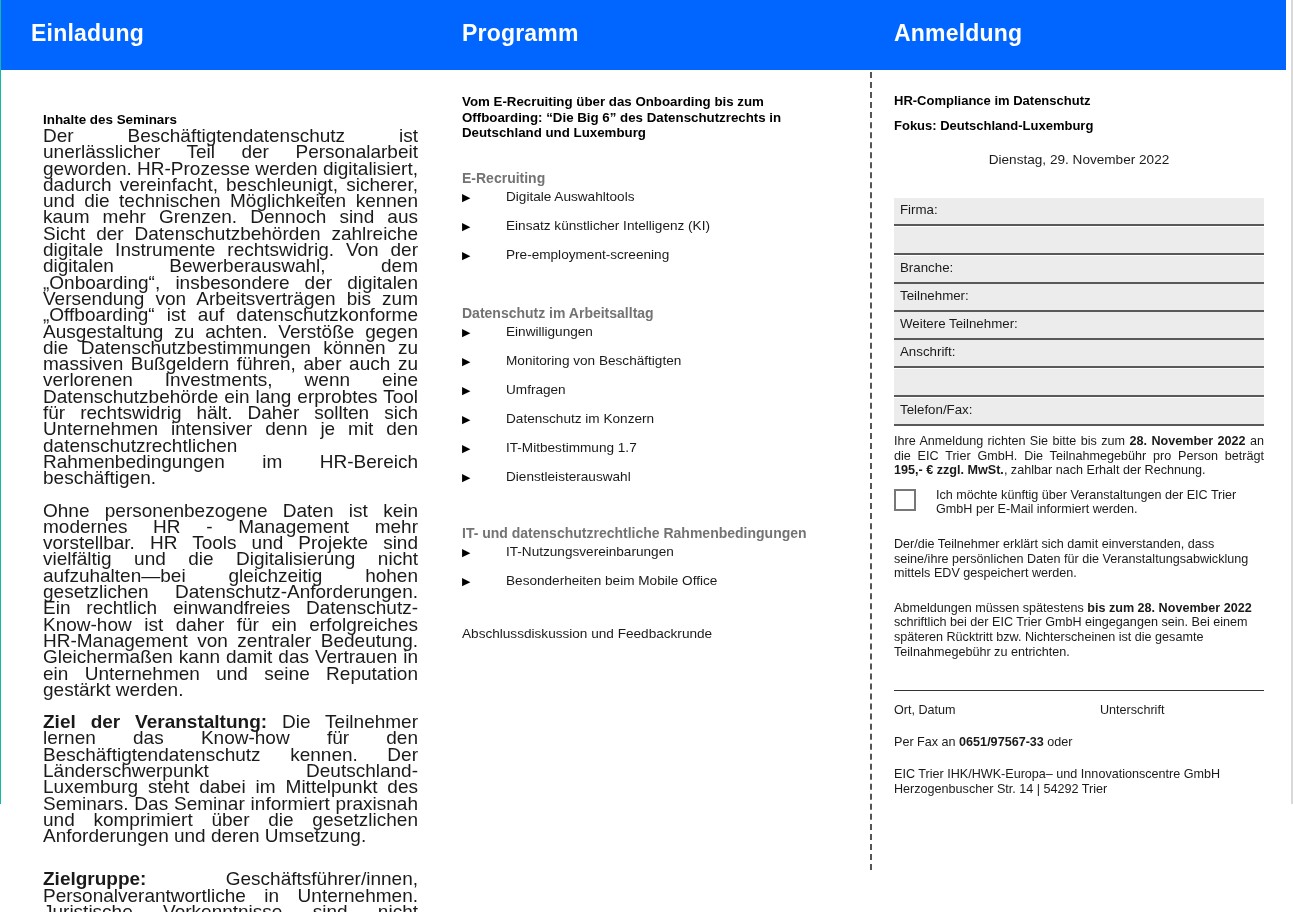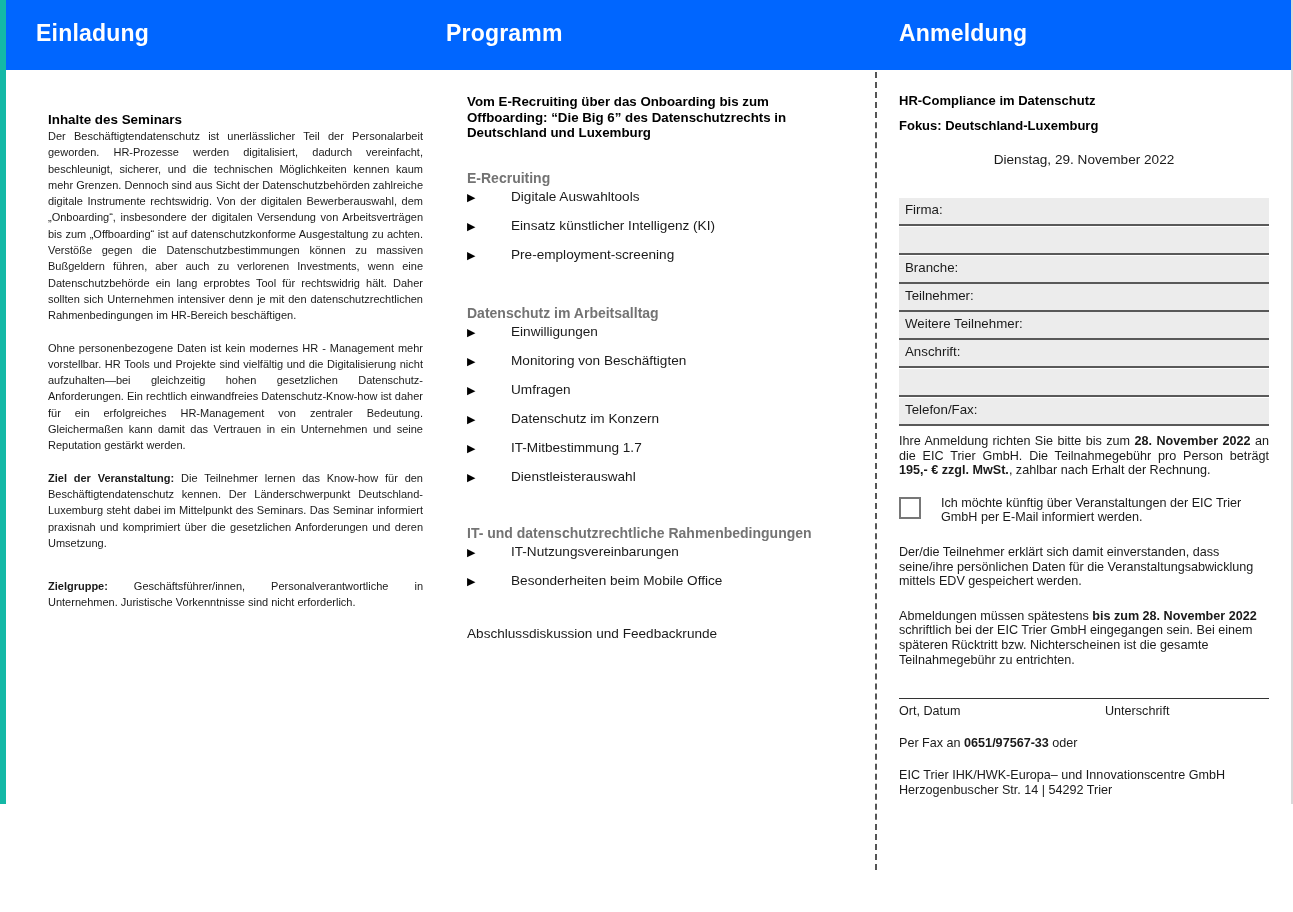--- a/index.html
+++ b/index.html
@@ -11,21 +11,21 @@
     font-family: "Liberation Sans", sans-serif;
     overflow: hidden;
   }
 
   .page {
     position: relative;
     width: 1293px;
     height: 804px;
     background: #ffffff;
     border-right: 2px solid #d9d9d9;
-    border-left: 6px solid #14b8a6;
+    border-left: 1px solid #14b8a6;
   }
 
   
   .header-band {
     position: absolute;
     left: 0;
     top: 0;
     width: 1285px;
     height: 70px;
     background: #0066ff;
@@ -33,21 +33,21 @@
   .header-title {
     position: absolute;
     top: 20px;
     font-size: 23px;
     font-weight: bold;
     color: #ffffff;
     letter-spacing: 0.2px;
     white-space: nowrap;
   }
   .header-title.h1 { left: 30px; }
-  .header-title.h2 { left: 440px; }
+  .header-title.h2 { left: 461px; }
   .header-title.h3 { left: 893px; }
 
   
   .col-divider {
     position: absolute;
     left: 869px;
     top: 72px;
     width: 0;
     height: 798px;
     border-left: 2px dashed #555555;
@@ -57,21 +57,21 @@
   .col {
     position: absolute;
     top: 70px;
   }
   .col-left  { left: 42px;  width: 375px; margin-top: 16px; }
   .col-mid   { left: 461px; width: 382px; }
   .col-right { left: 893px; width: 370px; }
 
   
   .col-left .body-text {
-    font-size: 11px;
+    font-size: 19px;
     line-height: 16.3px;
     color: #1a1a1a;
     text-align: justify;
     text-justify: inter-word;
   }
   .col-left h3.sec-head {
     font-size: 13.4px;
     font-weight: bold;
     color: #000000;
     line-height: 17px;
@@ -153,42 +153,42 @@
     line-height: 14.6px;
     color: #1a1a1a;
     text-align: justify;
     margin-top: 8px;
   }
   .notice.plain { text-align: left; }
 
   .consent-row {
     display: flex;
     align-items: flex-start;
-    margin-top: 18px;
+    margin-top: 10px;
   }
   .checkbox {
     width: 22px;
     height: 22px;
     flex: 0 0 22px;
     border: 2px solid #777777;
     background: #ffffff;
     margin-right: 20px;
     margin-top: 1px;
   }
   .consent-text {
     font-size: 12.6px;
     line-height: 14.6px;
     color: #1a1a1a;
     flex: 1;
   }
 
   .sig-line {
     border-top: 1px solid #333333;
     margin-top: 31px;
-    padding-top: 5px;
+    padding-top: 12px;
     display: flex;
     font-size: 12.6px;
     color: #1a1a1a;
   }
   .sig-left { width: 206px; }
 
   .contact {
     font-size: 12.6px;
     line-height: 15px;
     color: #1a1a1a;

